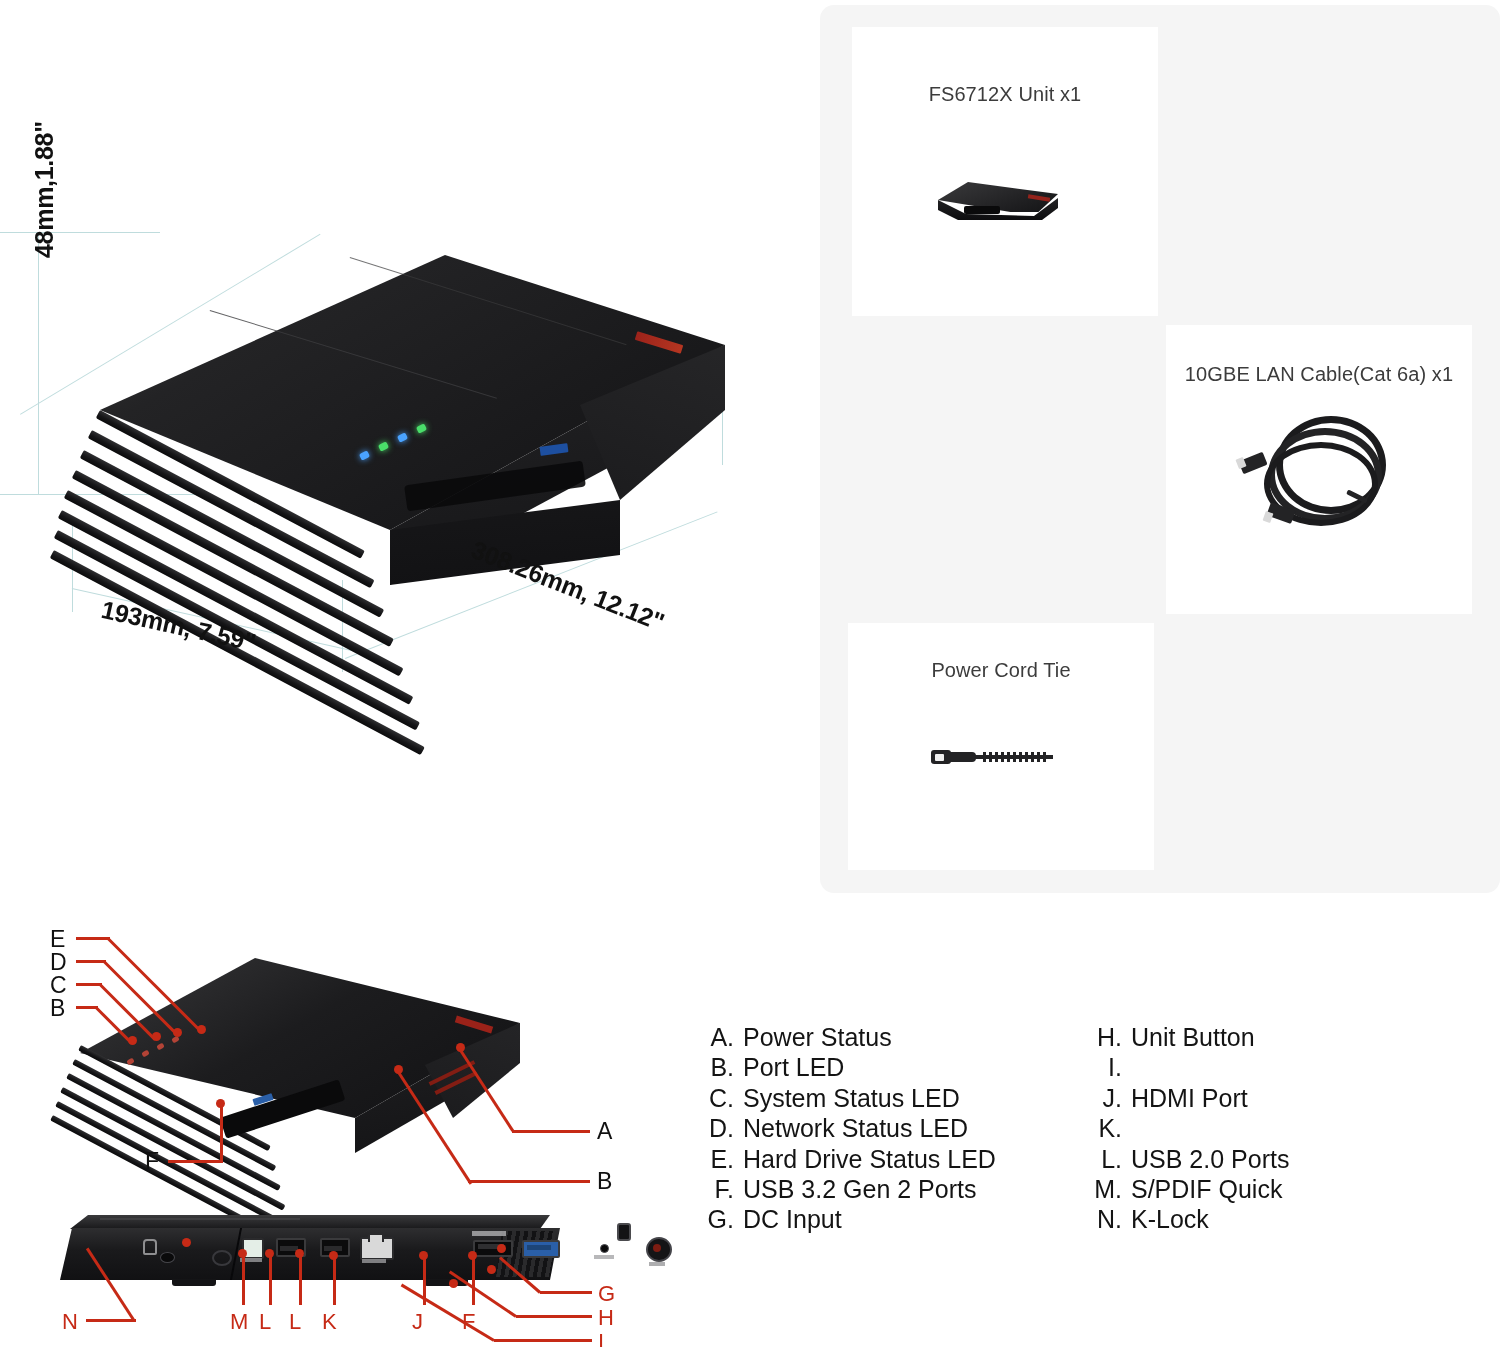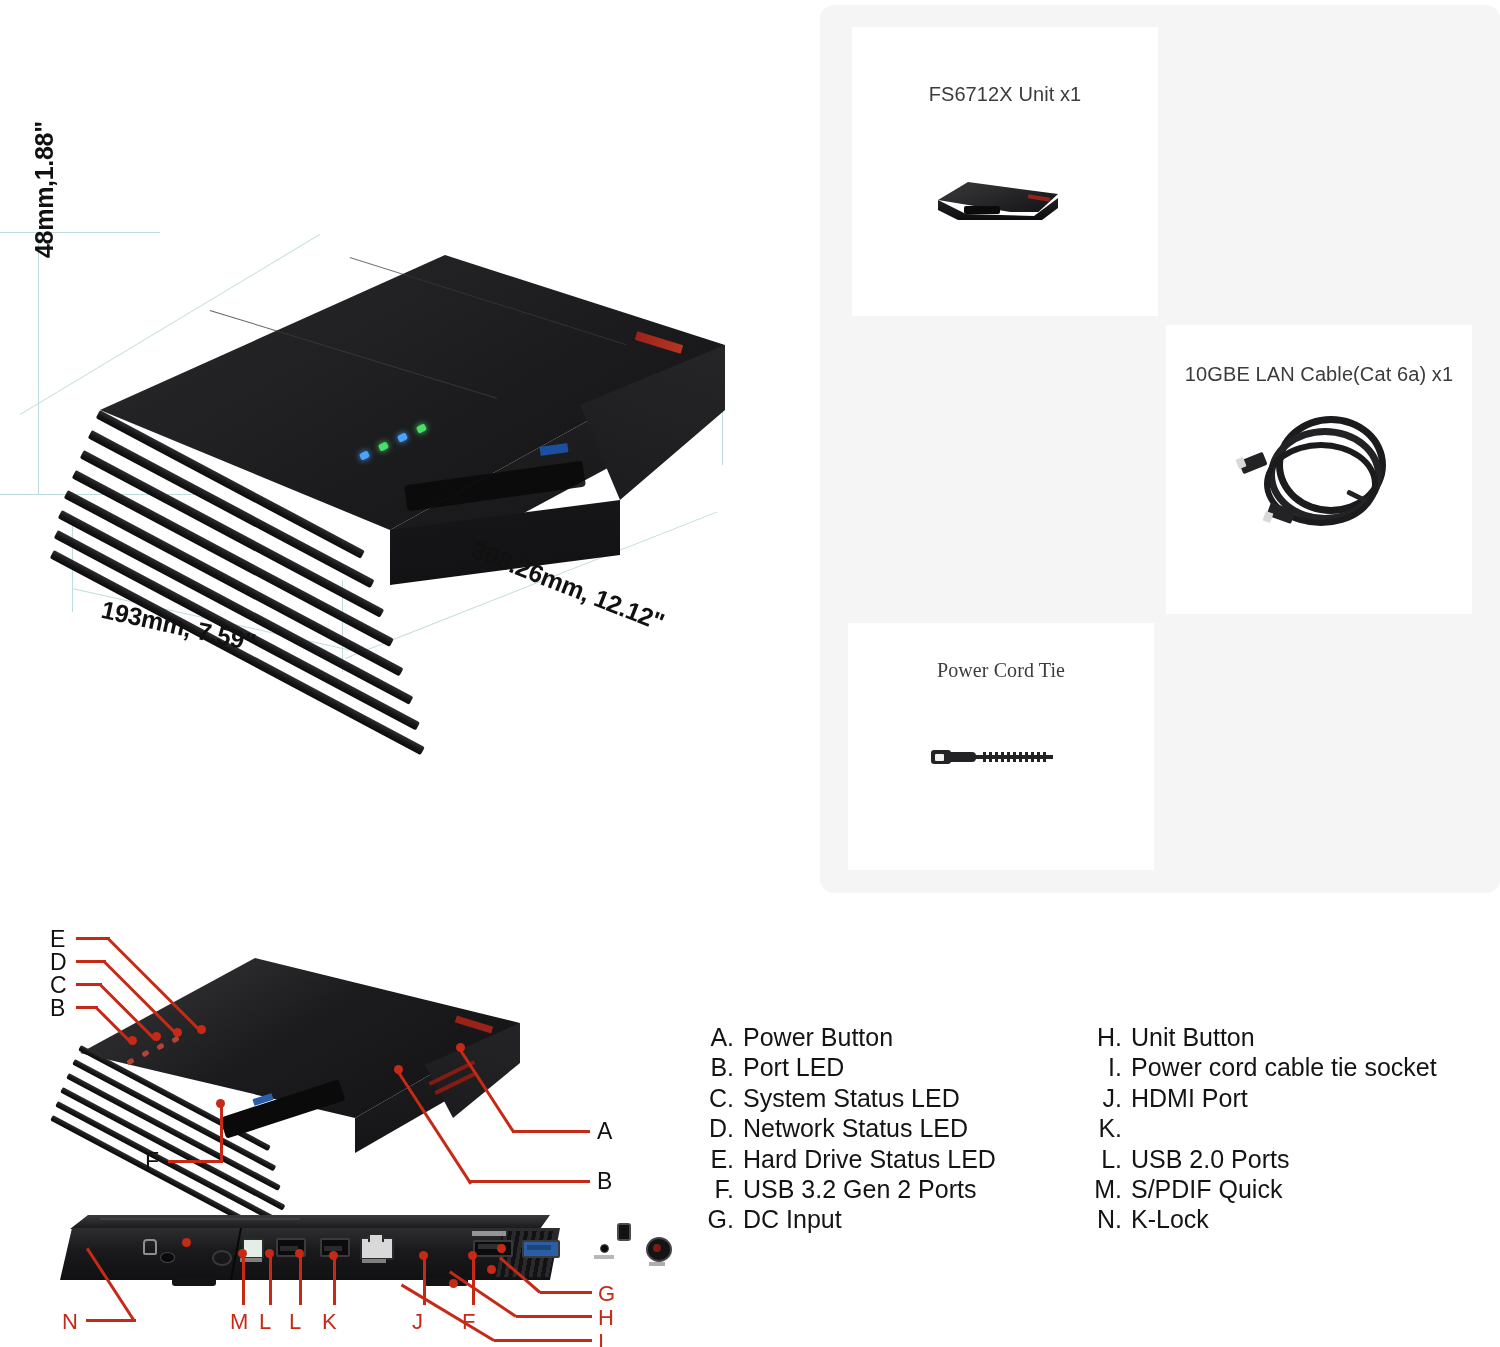--- a/index.html
+++ b/index.html
@@ -183,21 +183,21 @@
         <div class="cordring" style="left:30px;top:32px;width:102px;height:72px;border-width:6px;border-color:#1b1b1d;"></div>
         <div class="blk" style="left:6px;top:46px;width:26px;height:14px;border-radius:2px;transform:rotate(-22deg);"></div>
         <div class="abs" style="left:3px;top:48px;width:8px;height:10px;background:#d9d9d9;border-radius:1px;transform:rotate(-22deg);"></div>
         <div class="blk" style="left:34px;top:96px;width:26px;height:14px;border-radius:2px;transform:rotate(20deg);"></div>
         <div class="abs" style="left:30px;top:102px;width:8px;height:10px;background:#d9d9d9;border-radius:1px;transform:rotate(20deg);"></div>
         <div class="blk" style="left:112px;top:84px;width:22px;height:5px;border-radius:2px;transform:rotate(26deg);"></div>
       </div>
     </div>
 
     <div class="pkg-card" style="left:0px;top:596px;width:306px;height:247px;">
-      <div class="pkg-title" style="margin-top:36px;font-family:Liberation Serif, serif;">Power Cord Tie</div>
+      <div class="pkg-title" style="margin-top:36px;">Power Cord Tie</div>
       <div class="pkg-art art-tie" style="margin-top:64px;">
         <div class="blk" style="left:0px;top:4px;width:20px;height:14px;border-radius:3px;"></div>
         <div class="abs" style="left:4px;top:8px;width:9px;height:7px;background:#f0f0f0;border-radius:1px;"></div>
         <div class="blk" style="left:19px;top:6px;width:26px;height:10px;border-radius:0 4px 4px 0;"></div>
         <div class="blk" style="left:44px;top:9px;width:78px;height:4px;"></div>
         <div class="abs" style="left:52px;top:6px;width:66px;height:10px;
           background:repeating-linear-gradient(90deg,#232325 0 3px,transparent 3px 6px);"></div>
       </div>
     </div>
 
@@ -377,21 +377,21 @@
   <div class="rear-label" style="left:598px;top:114px;">I</div>
   <div class="lead h" style="left:494px;top:124px;width:98px;"></div>
   <div class="lead d" style="left:494px;top:124px;width:108px;transform:rotate(-149deg);"></div>
   <div class="lead-dot" style="left:449px;top:64px;"></div>
 </div>
 
 <div class="abs" id="legend">
   <div class="legend-col left">
     <div class="legend-row">
         <span class="legend-key">A.</span>
-        <span>Power Button</span>
+        <span>Power Status</span>
       </div>
     <div class="legend-row">
         <span class="legend-key">B.</span>
         <span>Port LED</span>
       </div>
     <div class="legend-row">
         <span class="legend-key">C.</span>
         <span>System Status LED</span>
       </div>
     <div class="legend-row">
@@ -411,21 +411,20 @@
         <span>DC Input</span>
       </div>
   </div>
   <div class="legend-col right" style="margin-left:-14px;">
     <div class="legend-row">
         <span class="legend-key">H.</span>
         <span>Unit Button</span>
       </div>
     <div class="legend-row">
         <span class="legend-key">I.</span>
-        <span>Power cord cable tie socket</span>
       </div>
     <div class="legend-row">
         <span class="legend-key">J.</span>
         <span>HDMI Port</span>
       </div>
     <div class="legend-row">
         <span class="legend-key">K.</span>
       </div>
     <div class="legend-row">
         <span class="legend-key">L.</span>

